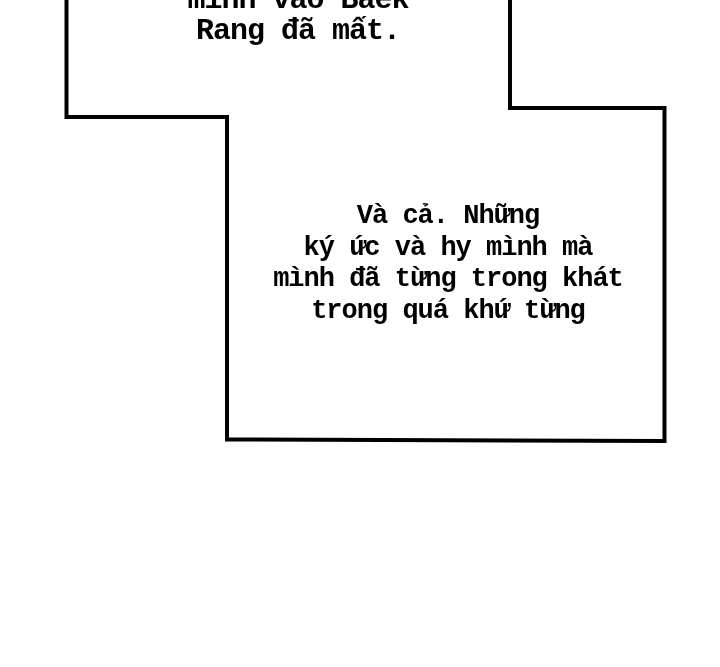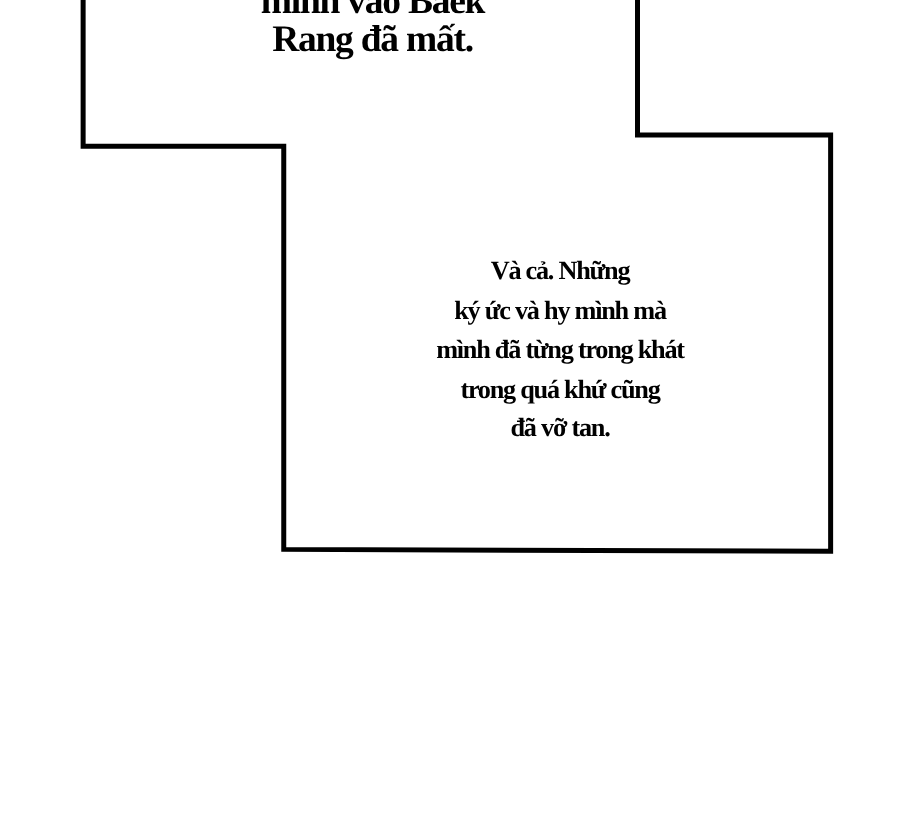--- a/index.html
+++ b/index.html
@@ -6,21 +6,21 @@
     margin: 0;
     padding: 0;
     background: #ffffff;
   }
   .page {
     position: relative;
     width: 720px;
     height: 547px;
     overflow: hidden;
     background: #ffffff;
-    font-family: Liberation Serif, serif;
+    font-family: Liberation Mono, monospace;
     color: #000000;
   }
   .panel-border-svg {
     position: absolute;
     left: 0;
     top: 0;
     width: 720px;
     height: 667px;
     display: block;
     pointer-events: none;
@@ -37,21 +37,21 @@
     width: 300px;
     font-size: 30px;
     line-height: 31px;
     font-weight: bold;
     letter-spacing: -1px;
   }
   .caption-main {
     left: 273px;
     top: 201px;
     width: 350px;
-    font-size: 21px;
+    font-size: 27px;
     line-height: 31.5px;
     font-weight: bold;
     letter-spacing: -1px;
   }
   .text-line {
     display: block;
   }
 </style>
 </head>
 <body>
@@ -64,17 +64,16 @@
 
   <div class="caption caption-top">
     <span class="text-line">mình vào Baek</span>
     <span class="text-line">Rang đã mất.</span>
   </div>
 
   <div class="caption caption-main">
     <span class="text-line">Và cả. Những</span>
     <span class="text-line">ký ức và hy mình mà</span>
     <span class="text-line">mình đã từng trong khát</span>
-    <span class="text-line">trong quá khứ cũng</span>
-    <span class="text-line">đã vỡ tan.</span>
+    <span class="text-line">trong quá khứ từng</span>
   </div>
 
 </div>
 
 </body></html>

